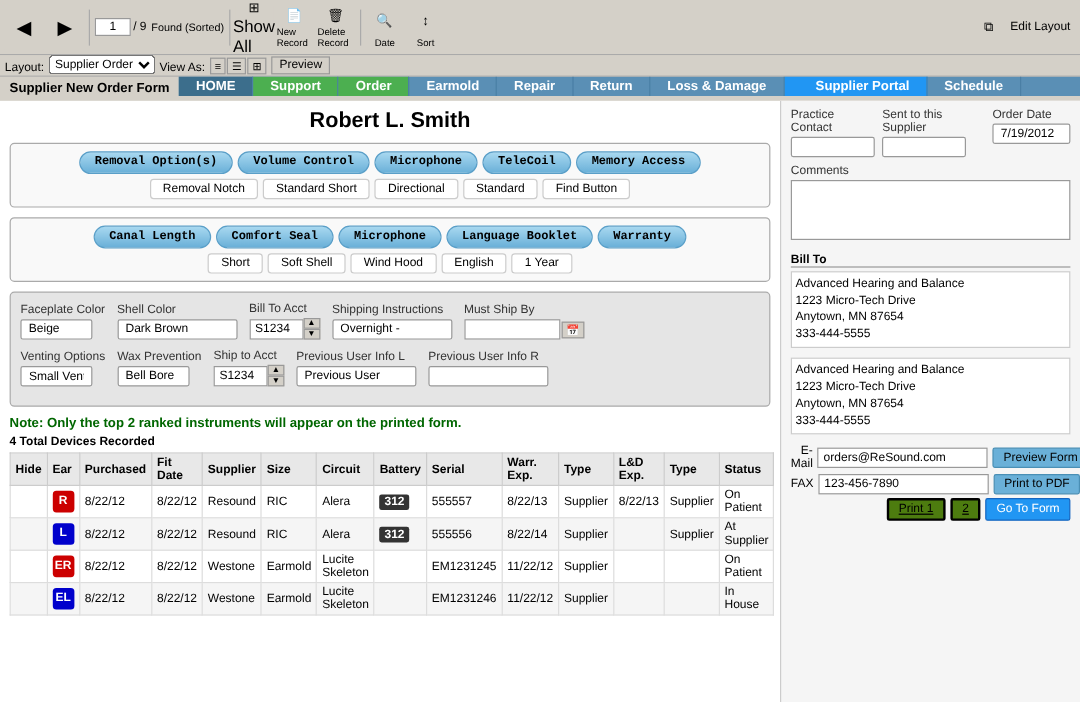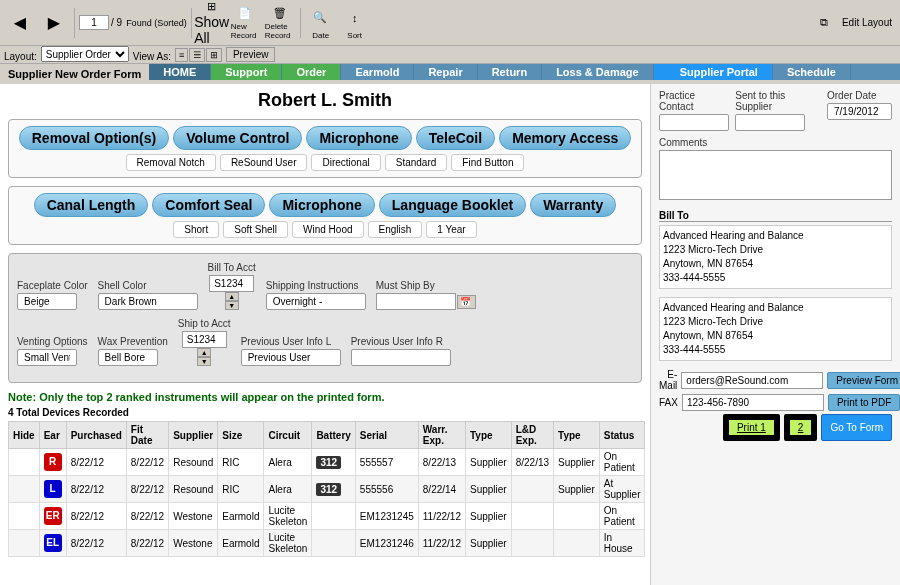--- a/index.html
+++ b/index.html
@@ -18,52 +18,52 @@
     .main { background: #fff; margin: 0; display: flex; height: 530px; }
     .left-panel { flex: 1; padding: 6px 8px; overflow-y: auto; }
     .right-panel { width: 250px; padding: 6px 8px; border-left: 1px solid #ccc; background: #f5f5f5; }
     
     
     .form-title { text-align: center; font-size: 18px; font-weight: bold; margin-bottom: 8px; }
     
     
     .option-group { border: 1px solid #aaa; border-radius: 4px; padding: 6px; margin-bottom: 8px; background: #f9f9f9; }
     .option-row { display: flex; gap: 4px; margin-bottom: 4px; justify-content: center; flex-wrap: wrap; }
-    .oval-btn { background: linear-gradient(to bottom, #a8d8f0, #6ab0d8); border: 1px solid #5a9fc8; border-radius: 20px; padding: 3px 12px; font-size: 14px; font-weight: bold; color: #000; cursor: pointer; white-space: nowrap; }
+    .oval-btn { background: linear-gradient(to bottom, #a8d8f0, #6ab0d8); border: 1px solid #5a9fc8; border-radius: 20px; padding: 3px 12px; font-size: 10px; font-weight: bold; color: #000; cursor: pointer; white-space: nowrap; font-family: Liberation Mono, monospace; }
     .sub-label { background: #fff; border: 1px solid #ccc; border-radius: 3px; padding: 2px 10px; font-size: 10px; text-align: center; }
     .sub-row { display: flex; gap: 4px; justify-content: center; }
     .sub-item { display: flex; flex-direction: column; align-items: center; gap: 2px; }
     
     
     .fields-group { border: 1px solid #aaa; border-radius: 4px; padding: 8px; margin-bottom: 8px; background: #e5e5e5; }
     .fields-row { display: flex; gap: 10px; margin-bottom: 8px; align-items: flex-end; }
     .field-item { display: flex; flex-direction: column; gap: 2px; }
     .field-label { font-size: 10px; color: #333; }
     .field-input { background: #fff; border: 1px solid #999; padding: 2px 6px; font-size: 10px; border-radius: 2px; }
     .field-input-wide { width: 100px; }
     .field-input-med { width: 60px; }
-    .stepper-wrap { display: flex; align-items: center; flex-direction: column; }
+    .stepper-wrap { display: flex; align-items: center; }
     .stepper-input { width: 45px; background: #fff; border: 1px solid #999; padding: 2px 4px; font-size: 10px; }
     .stepper-btns { display: flex; flex-direction: column; }
     .stepper-btn { background: #d4d0c8; border: 1px solid #999; width: 14px; height: 9px; font-size: 7px; cursor: pointer; display: flex; align-items: center; justify-content: center; padding: 0; }
     .date-input { width: 80px; background: #fff; border: 1px solid #999; padding: 2px 4px; font-size: 10px; }
     .cal-btn { background: #d4d0c8; border: 1px solid #999; padding: 1px 3px; cursor: pointer; font-size: 9px; margin-left: 1px; }
     
     
     .rp-label { font-size: 10px; color: #333; margin-bottom: 2px; }
     .rp-section { margin-bottom: 8px; }
     .rp-title { font-size: 10px; font-weight: bold; border-bottom: 1px solid #999; margin-bottom: 3px; }
     .rp-textarea { width: 100%; height: 50px; background: #fff; border: 1px solid #999; padding: 2px 4px; font-size: 10px; resize: none; }
     .rp-address { font-size: 10px; line-height: 1.4; background: #fff; border: 1px solid #ccc; padding: 3px; margin-bottom: 4px; }
     .email-row { display: flex; align-items: center; gap: 4px; margin-bottom: 3px; }
     .email-label-sm { font-size: 10px; width: 30px; text-align: right; }
     .email-input { flex: 1; background: #fff; border: 1px solid #999; padding: 2px 4px; font-size: 10px; }
     .action-btn { background: #6ab0d8; border: 1px solid #4a8fb5; padding: 2px 8px; font-size: 10px; cursor: pointer; border-radius: 2px; color: #000; white-space: nowrap; }
     .action-btn-blue { background: #2196F3; color: #fff; border: 1px solid #1565C0; }
-    .action-btn-gray { background: #bef264; color: #000; border: 6px solid #000000; text-decoration: underline; }
+    .action-btn-gray { background: #4d7c0f; color: #000; border: 2px solid #000000; text-decoration: underline; }
     .fax-row { display: flex; align-items: center; gap: 4px; margin-bottom: 3px; }
     
     
     .table-section { margin-top: 4px; }
     .note-text { color: #006600; font-weight: bold; font-size: 11px; margin-bottom: 4px; }
     .total-text { font-size: 10px; font-weight: bold; margin-bottom: 3px; }
     table { width: 100%; border-collapse: collapse; font-size: 10px; }
     th { background: #e8e8e8; border: 1px solid #ccc; padding: 2px 4px; text-align: left; font-size: 10px; }
     td { border: 1px solid #ddd; padding: 2px 4px; }
     .ear-badge { display: inline-block; width: 18px; height: 18px; border-radius: 3px; color: #fff; font-weight: bold; font-size: 10px; text-align: center; line-height: 18px; }
@@ -177,21 +177,21 @@
         <button class="oval-btn">Volume Control</button>
         <button class="oval-btn">Microphone</button>
         <button class="oval-btn">TeleCoil</button>
         <button class="oval-btn">Memory Access</button>
       </div>
       <div class="sub-row">
         <div class="sub-item">
             <span class="sub-label">Removal Notch</span>
           </div>
         <div class="sub-item">
-            <span class="sub-label">ReSound User</span>
+            <span class="sub-label">Standard Short</span>
           </div>
         <div class="sub-item">
             <span class="sub-label">Directional</span>
           </div>
         <div class="sub-item">
             <span class="sub-label">Standard</span>
           </div>
         <div class="sub-item">
             <span class="sub-label">Find Button</span>
           </div>

